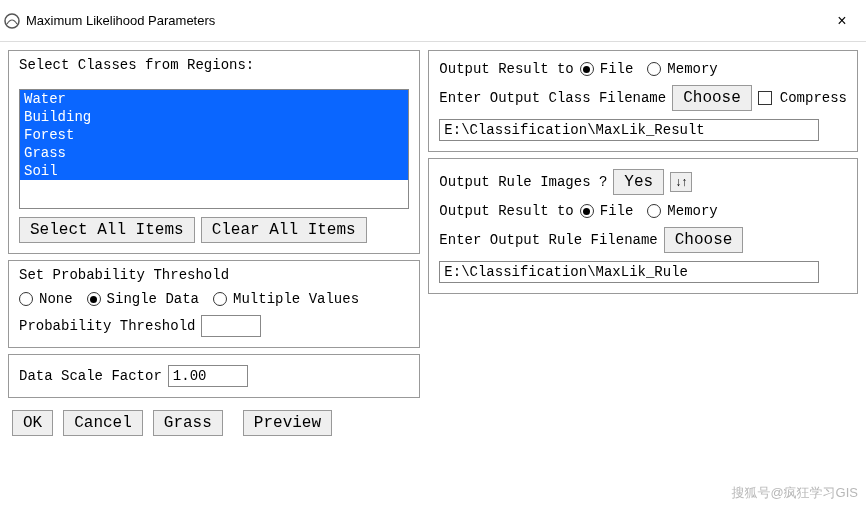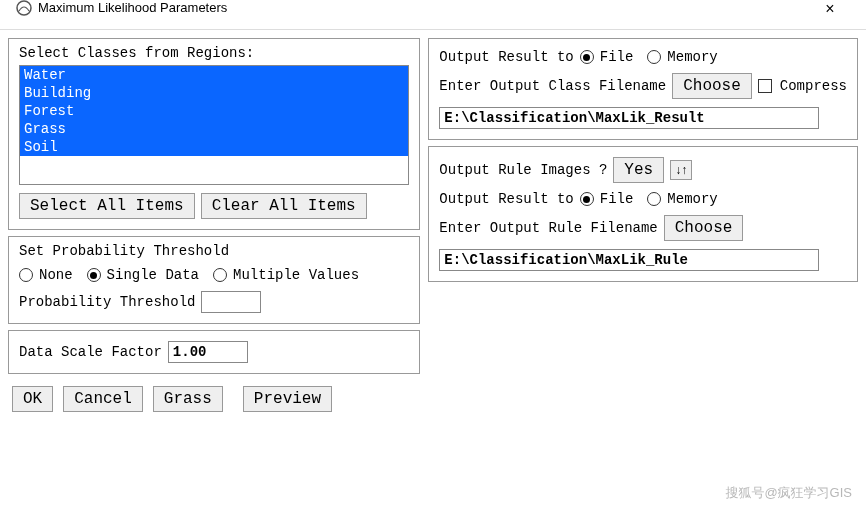--- a/index.html
+++ b/index.html
@@ -7,24 +7,24 @@
     margin: 0;
     font-family: "Courier New", monospace;
     font-size: 14px;
     background: #fff;
     color: #000;
     width: 866px;
     height: 508px;
     overflow: hidden;
   }
   .titlebar {
-    height: 30px;
+    height: 42px;
     display: flex;
-    align-items: flex-start;
-    padding: 0 16px;
+    align-items: center;
+    padding: 0 4px;
     border-bottom: 1px solid #ddd;
     font-family: "Segoe UI", Arial, sans-serif;
     font-size: 13px;
     background: #fff;
   }
   .titlebar .app-icon {
     width: 16px; height: 16px;
     margin-right: 6px;
   }
   .titlebar .title { flex: 1; }
@@ -43,38 +43,37 @@
   .col-left { width: 480px; display: flex; flex-direction: column; gap: 6px;}
   .col-right { flex: 1; display: flex; flex-direction: column; gap: 6px;}
   fieldset {
     border: 1px solid #999;
     padding: 6px 10px 10px 10px;
     margin: 0;
   }
   .listbox {
     border: 1px solid #888;
     height: 120px;
-    margin-top: 4px;
+    margin-top: 16px;
     overflow: hidden;
   }
   .listbox .item {
     background: #0a66ff;
     color: #fff;
     padding: 0 4px;
     line-height: 18px;
     font-size: 14px;
   }
   .row { display: flex; align-items: center; gap: 6px; margin-top: 8px;}
   input[type="text"] {
     font-family: "Courier New", monospace;
     font-size: 14px;
     border: 1px solid #888;
     padding: 2px 4px;
     background: #fff;
-    font-weight: bold;
   }
   button {
     font-family: "Courier New", monospace;
     font-size: 16px;
     background: #efefef;
     border: 1px solid #999;
     padding: 3px 10px;
     cursor: default;
   }
   .radio-group { display: flex; align-items: center; gap: 4px; margin-right: 8px;}
@@ -99,21 +98,21 @@
     margin-right: 2px;
   }
   .bottom-buttons {
     display: flex;
     gap: 10px;
     margin-top: 6px;
     padding-left: 4px;
   }
   .watermark {
     position: absolute;
-    right: 14px;
+    right: 8px;
     bottom: 6px;
     font-family: Arial, sans-serif;
     font-size: 13px;
     color: #888;
     opacity: 0.6;
     margin-left: 36px;
   }
   .swap-icon {
     font-family: Arial, sans-serif;
     font-size: 12px;

